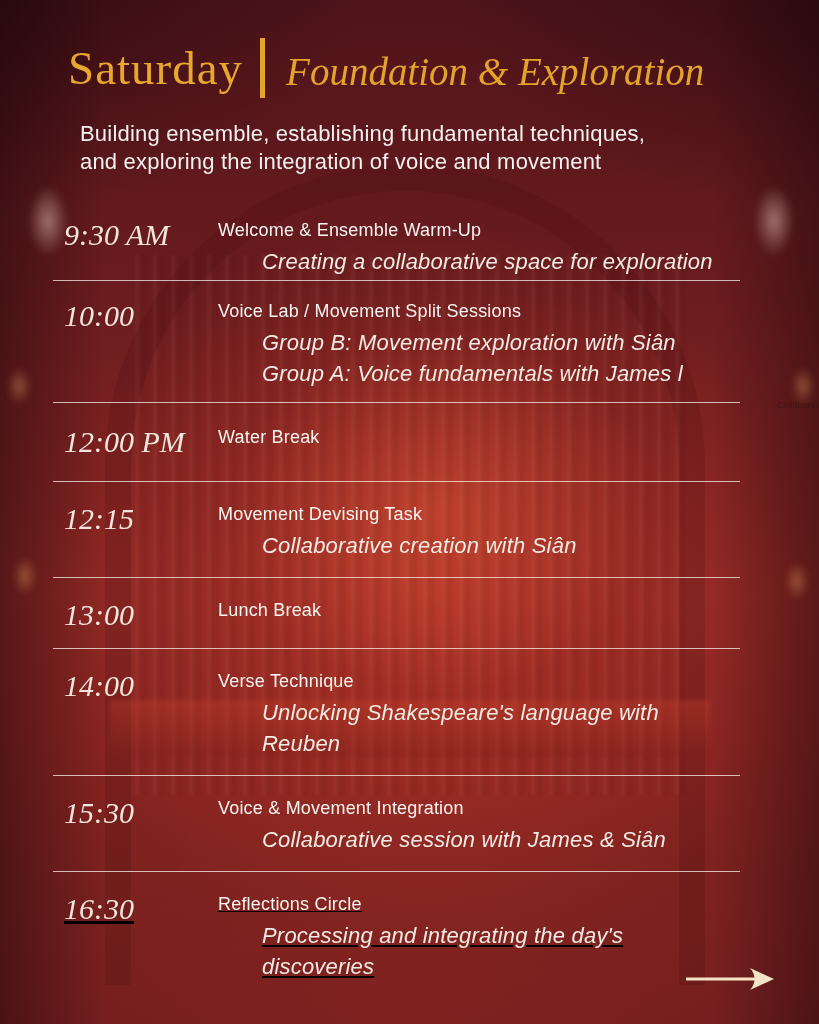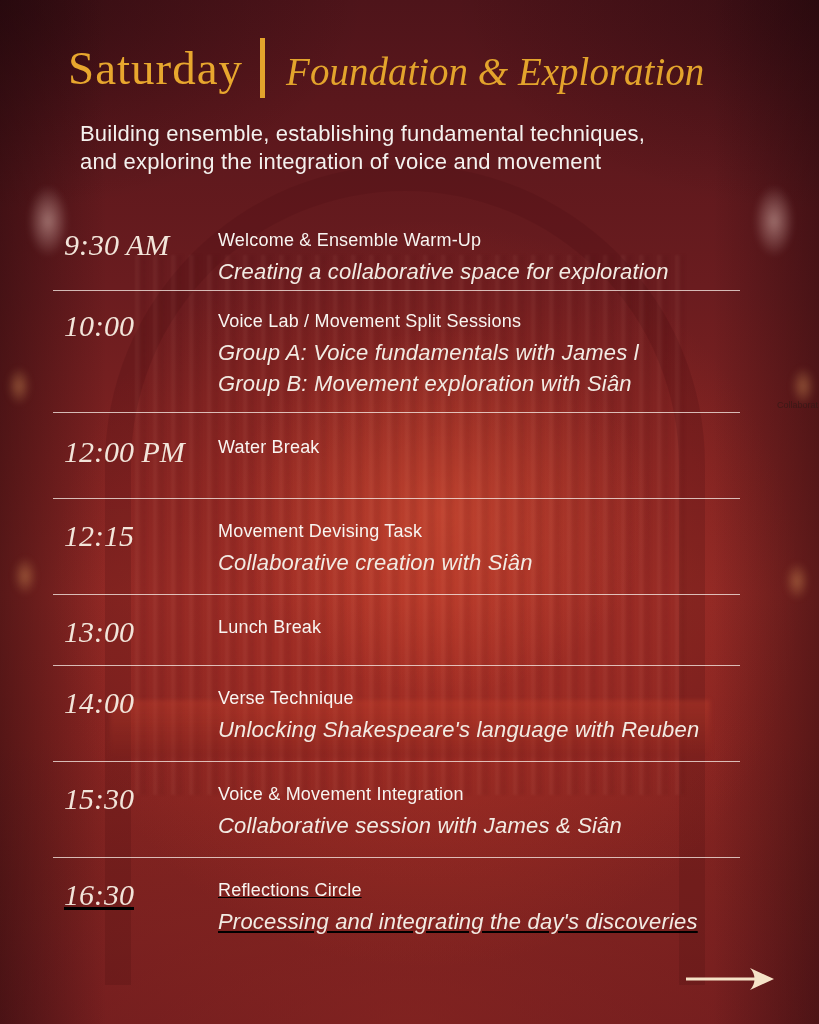--- a/index.html
+++ b/index.html
@@ -54,34 +54,34 @@
   .bar{width:5px;height:60px;background:#e3a42c;margin:0 21px 0 17px;}
   .theme{
     font-family:"Liberation Serif",serif;font-style:italic;
     font-size:39px;color:#e3a42c;line-height:1;padding-top:6px;
   }
   .subtitle{
     margin-top:22px;margin-left:12px;
     font-size:22px;line-height:28px;color:#f4f1ee;letter-spacing:0.2px;
   }
 
-  .schedule{position:absolute;left:53px;top:214px;width:687px;}
+  .schedule{position:absolute;left:53px;top:204px;width:687px;}
   .row{display:flex;padding:16px 0;border-bottom:1px solid rgba(250,240,234,0.75);}
   .row:last-child{border-bottom:none;text-decoration:underline;}
   .row:nth-child(1){padding-top:10px;padding-bottom:3px;}
   .row:nth-child(2){padding-top:14px;padding-bottom:13px;}
-  .row:nth-child(3){padding-top:18px;padding-bottom:29px;}
+  .row:nth-child(3){padding-top:18px;padding-bottom:22px;}
   .time{
     width:154px;min-width:154px;padding-left:11px;padding-top:4px;box-sizing:border-box;
     font-family:"Liberation Serif",serif;font-style:italic;
     font-size:30px;color:#f2e5da;line-height:34px;
   }
   .content{flex:1;padding-left:11px;}
   .event-title{font-size:18px;line-height:32px;color:#f8f5f1;letter-spacing:0.2px;}
-  .event-detail{font-size:22px;line-height:31px;font-style:italic;color:#f2ebe3;letter-spacing:0.2px;}
+  .event-detail{font-size:22px;line-height:31px;font-style:italic;color:#f2ebe3;letter-spacing:0.2px;margin-left:44px;}
 
   .watermark{
     position:absolute;left:777px;top:400px;
     font-size:9px;color:rgba(45,25,22,0.65);white-space:nowrap;
   }
   .next-arrow{position:absolute;left:684px;top:964px;width:92px;height:30px;cursor:pointer;}
 </style>
 </head>
 <body>
 
@@ -117,22 +117,22 @@
       <div class="content">
         <div class="event-title">Welcome &amp; Ensemble Warm-Up</div>
         <div class="event-detail">Creating a collaborative space for exploration</div>
       </div>
     </div>
 
     <div class="row">
       <div class="time">10:00</div>
       <div class="content">
         <div class="event-title">Voice Lab / Movement Split Sessions</div>
+        <div class="event-detail">Group B: Movement exploration with Siân</div>
         <div class="event-detail">Group A: Voice fundamentals with James l</div>
-        <div class="event-detail">Group B: Movement exploration with Siân</div>
       </div>
     </div>
 
     <div class="row">
       <div class="time">12:00 PM</div>
       <div class="content">
         <div class="event-title">Water Break</div>
       </div>
     </div>
 

